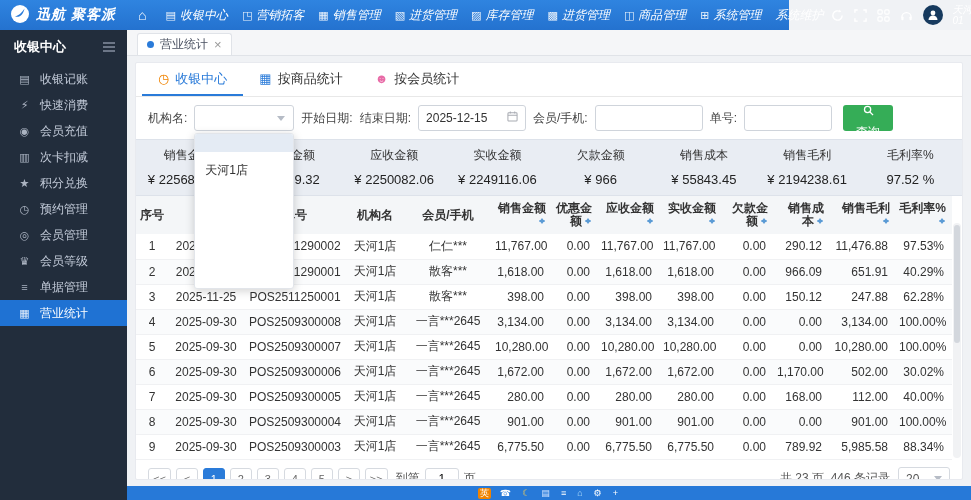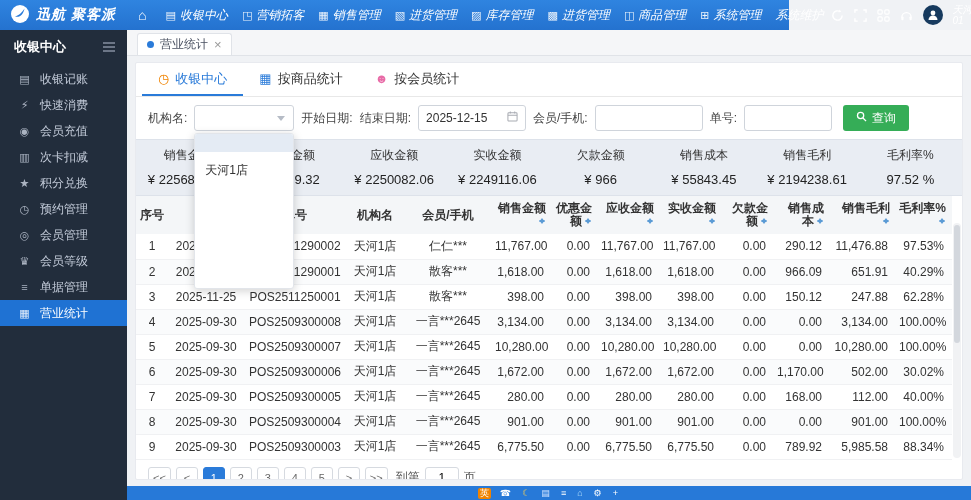--- a/index.html
+++ b/index.html
@@ -49,21 +49,21 @@
   .flabel { color:#444; white-space:nowrap; }
   .select-wrap { position:relative; }
   .select { width:100px; height:26px; border:1px solid #cfd4db; border-radius:3px; background:#fff; display:flex; align-items:center; justify-content:space-between; padding:0 8px; cursor:pointer; }
   .caret { width:0; height:0; border-left:4px solid transparent; border-right:4px solid transparent; border-top:5px solid #b6bcc6; }
   .dropdown { position:absolute; top:calc(100% + 2px); left:0; width:100px; height:156px; background:#fff; border:1px solid #e2e5ea; border-radius:3px; box-shadow:0 2px 10px rgba(0,0,0,.18); z-index:70; overflow:hidden; }
   .dd-blank { height:18px; background:#e4ebf4; }
   .dd-opt { padding:4px 10px 3px; font-size:12px; color:#333; cursor:pointer; }
   .dinput { width:108px; height:26px; border:1px solid #cfd4db; border-radius:3px; background:#fff; display:flex; align-items:center; justify-content:space-between; padding:0 7px; cursor:pointer; color:#333; }
   .tinput { width:108px; height:26px; border:1px solid #cfd4db; border-radius:3px; padding:0 8px; font-size:12px; font-family:inherit; color:#333; }
   .tinput.short { width:88px; }
-  .search-btn { display:flex; align-items:center; gap:5px; height:26px; padding:0 13px; margin-left:4px; background:#35ad57; color:#fff; border:none; border-radius:3px; font-size:12px; font-family:inherit; cursor:pointer; }
+  .search-btn { display:flex; align-items:center; gap:5px; height:26px; padding:0 13px; margin-left:4px; background:#35ad57; color:#fff; border:none; border-radius:3px; font-size:12px; font-family:inherit; cursor:pointer;flex-direction:column; }
 
   
   .summary { display:grid; grid-template-columns:repeat(8,1fr); background:#e9edf3; border-top:1px solid #dde2ea; border-bottom:1px solid #dde2ea; padding:7px 0 8px; }
   .sum-cell { text-align:center; }
   .sum-label { font-size:12px; color:#333; }
   .sum-value { font-size:13px; color:#222; margin-top:8px; white-space:nowrap; }
 
   
   .table-wrap { position:relative; padding-right:10px; }
   table { width:100%; border-collapse:collapse; table-layout:fixed; }
@@ -541,20 +541,27 @@
             <span class="pbtn">5</span>
             <span class="pbtn">&gt;</span>
             <span class="pbtn">&gt;&gt;</span>
           </div>
         <div class="goto" id="goto-slot">
           <span>到第</span>
           <input value="1" style="">
           <span>页</span>
         </div>
         <div style="flex:1"></div>
+        <div class="pager-right">
+          <span>共 23 页, 446 条记录</span>
+          <div class="psize">
+            <span>20</span>
+            <span class="caret"></span>
+          </div>
+        </div>
       </div>
 
     </div>
   </main>
 
   <footer class="footer" id="footer-icons">
       <span class="f-ico" style="background: rgb(240, 131, 0); color: rgb(255, 255, 255);">英</span>
       <span class="f-ico" style="color: rgb(255, 255, 255);">☎</span>
       <span class="f-ico" style="color: rgb(255, 210, 77);">☾</span>
       <span class="f-ico" style="color: rgb(207, 227, 255);">▤</span>

